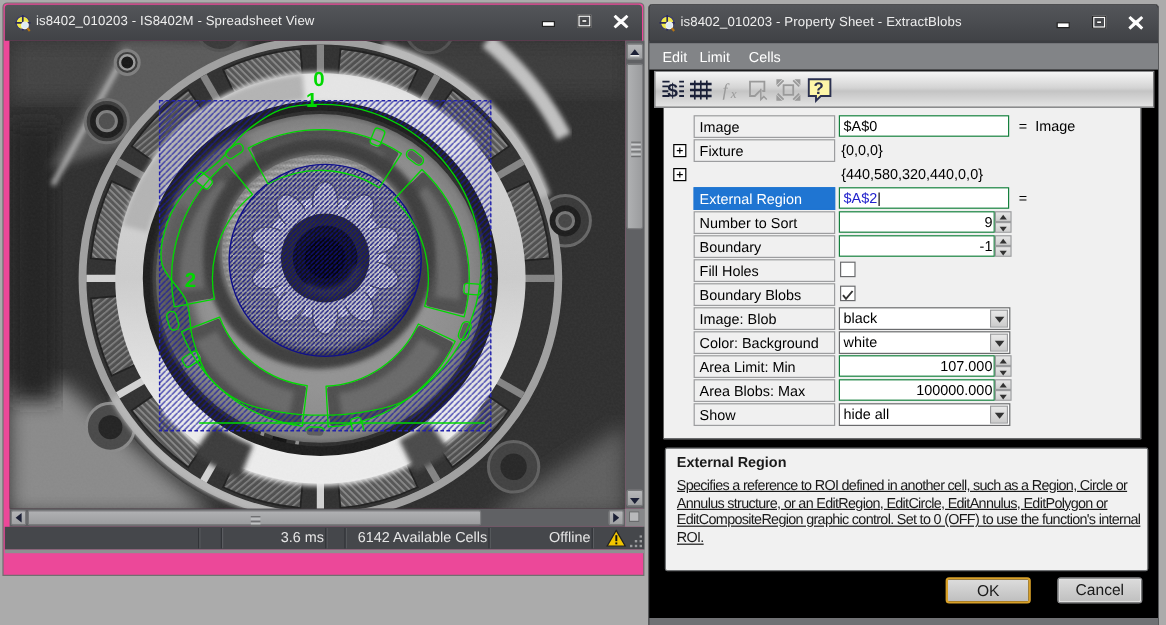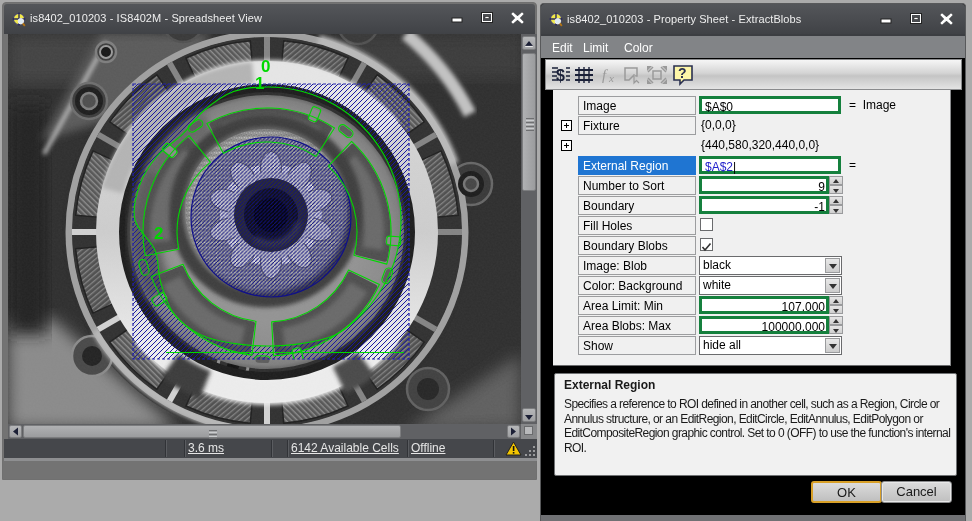--- a/index.html
+++ b/index.html
@@ -2,21 +2,21 @@
 <html><head>
 <meta charset="utf-8">
 <style>
 * { margin:0; padding:0; box-sizing:border-box; }
 html,body { width:972px; height:521px; overflow:hidden; background:#ababab;
   font-family:"Liberation Sans", sans-serif; }
 #stage { position:relative; width:972px; height:521px; background:#ababab; }
 
 
 #lw { position:absolute; left:2px; top:2px; width:535px; height:478px;
-  background:#737373; border:1px solid #707070; border-radius:4px 4px 0 0; }
+  background:#ec4899; border:1px solid #707070; border-radius:4px 4px 0 0; }
 #lw .tbar { position:absolute; left:1px; top:1px; width:531px; height:30px;
   background:linear-gradient(#54565a,#404246); border-radius:3px 3px 0 0; }
 #lw .ttext { position:absolute; left:27px; top:9px; font-size:11px; color:#eeeeee; letter-spacing:0.1px; }
 .capbtns { position:absolute; top:0; height:30px; display:flex; align-items:center; }
 #lw .capbtns { right:10px; gap:18px; }
 #rw .capbtns { right:12px; gap:18px; }
 
 
 #imgarea { position:absolute; left:5px; top:31px; width:513px; height:390px;
   background:#222; overflow:hidden; }
@@ -32,21 +32,21 @@
 #hsb .sthumb { background:linear-gradient(#b0b1b3,#9b9c9e); }
 .grip { position:absolute; }
 .grip div { height:1px; background:#6f7072; margin:1px 0; }
 .grip div.w { background:#caccce; }
 
 
 #status { position:absolute; left:1px; top:436px; width:533px; height:19px;
   background:#45474b; color:#e6e6e6; font-size:12px; }
 #status .sep { position:absolute; top:1px; width:2px; height:17px;
   border-left:1px solid #313337; border-right:1px solid #5a5c60; }
-#status .txt { position:absolute; top:2px; text-align:left;text-decoration:underline; }
+#status .txt { position:absolute; top:2px; text-align:right; }
 #lw .bframe { position:absolute; left:1px; top:455px; width:533px; height:3px;
   background:#8e8f91; }
 
 
 #rw { position:absolute; left:540px; top:3px; width:426px; height:518px;
   background:#000000; border:1px solid #58595b; border-bottom:none;
   border-radius:4px 4px 0 0; }
 #rw .tbar { position:absolute; left:0px; top:0px; width:424px; height:30px;
   background:linear-gradient(#54565a,#404246); border-radius:3px 3px 0 0; }
 #rw .ttext { position:absolute; left:26px; top:9px; font-size:11px; color:#eeeeee; letter-spacing:0.1px; }
@@ -57,40 +57,40 @@
   background:linear-gradient(#f6f6f6 0%, #d4d4d4 45%, #c4c4c4 55%, #e4e4e4 100%);
   border:1px solid #8a8b8d; }
 
 #ppanel { position:absolute; left:12px; top:86px; width:398px; height:276px;
   background:#f0f0f0; border-bottom:1px solid #6a6b6d; border-right:1px solid #8a8b8d; }
 
 #descr { position:absolute; left:13px; top:369px; width:403px; height:103px;
   background:#f1f1f1; border:1px solid #707274; border-radius:2px;
   font-size:12px; color:#1a1a1a; }
 #descr .hd { position:absolute; left:9px; top:4px; font-weight:bold; font-size:12px; }
-#descr .bd { position:absolute; left:9px; top:23px; width:395px; line-height:14.6px; white-space:nowrap; overflow:hidden; letter-spacing:-0.58px; }
+#descr .bd { position:absolute; left:9px; top:23px; width:395px; line-height:14.6px; white-space:nowrap; overflow:hidden; letter-spacing:-0.58px;text-decoration:underline; }
 
 .btn { position:absolute; top:477px; width:71px; height:22px;
   background:linear-gradient(#dcdcdc,#bfbfbf); font-size:13px; color:#1a1a1a;
   text-align:center; line-height:20px; border-radius:3px; }
-#okbtn { left:270px; border:2px solid #d8a028; }
+#okbtn { left:247px; border:2px solid #d8a028; }
 #cancelbtn { left:340px; border:1px solid #8a8b8d; box-shadow:inset 0 0 0 1px #e8e8e8; }
 
 
 .lbl { position:absolute; left:25px; width:118px; height:19px;
   border:1px solid #9c9d9f; background:#f0f0f0; font-size:12px; color:#000;
   padding:2px 0 0 4px; }
 .lbl.sel { background:#1f75d2; color:#fff; border-color:#1f75d2; }
 .plus { position:absolute; left:8px; width:11px; height:11px; background:#fff;
   border:1px solid #000; }
 .plus:before, .plus:after { content:""; position:absolute; background:#000; }
 .plus:before { left:2px; top:4px; width:5px; height:1px; }
 .plus:after { left:4px; top:2px; width:1px; height:5px; }
 .tbox { position:absolute; left:146px; width:142px; height:18px; background:#fff;
-  border:3px solid #15803d; font-size:12px; padding:1px 3px 0 3px; color:#000; }
+  border:1px solid #15803d; font-size:12px; padding:1px 3px 0 3px; color:#000; }
 .tbox.num { text-align:right; width:130px; padding-right:1px; }
 .pval { position:absolute; left:148px; font-size:12px; color:#000; }
 .peq { position:absolute; left:296px; font-size:12px; color:#000; }
 .spin { position:absolute; left:276px; width:14px; height:18px; }
 .spin .up, .spin .dn { position:absolute; left:0; width:14px; height:9px;
   background:linear-gradient(#e6e6e6,#cfcfcf); border:1px solid #9a9b9d; }
 .spin .up { top:0; } .spin .dn { top:9px; }
 .spin i { position:absolute; left:3px; width:0; height:0; border:3px solid transparent; }
 .spin .up i { top:2px; border-bottom:4px solid #333; border-top:none; }
 .spin .dn i { top:3px; border-top:4px solid #333; border-bottom:none; }
@@ -416,21 +416,21 @@
           <rect x="0.5" y="0.5" width="11" height="10" fill="none" stroke="#222" stroke-width="1"></rect>
           <rect x="4" y="4.5" width="4" height="2" fill="#fff" stroke="#222" stroke-width="0.6"></rect>
         </svg>
       <svg width="13" height="12" viewBox="0 0 13 12">
           <path d="M2 1 L6.5 5 L11 1 L12 2 L8 6 L12 10 L11 11 L6.5 7 L2 11 L1 10 L5 6 L1 2 Z" fill="#fff" stroke="#fff" stroke-width="1.1" paint-order="stroke" style="filter:drop-shadow(0 0 0.5px #222)"></path>
         </svg>
     </div>
     <div id="menubar">
       <span style="left:11px">Edit</span>
         <span style="left:42px">Limit</span>
-        <span style="left:83px">Color</span>
+        <span style="left:83px">Cells</span>
     </div>
     <div id="toolbar">
 <svg style="position:absolute;left:4px;top:4px" width="22" height="22" viewBox="0 0 22 22">
   <g stroke="#1a2038" stroke-width="1.6">
             <path d="M2 4 H8 M2 8 H7 M2 12 H7 M2 16 H8"></path>
           </g>
   <text x="6" y="17" font-size="16" font-weight="bold" fill="#1a2038" font-family="Liberation Sans">$</text>
   <g stroke="#1a2038" stroke-width="1.6">
             <path d="M16 4 H20 M16 8 H20 M16 12 H20 M16 16 H20"></path>
           </g>

